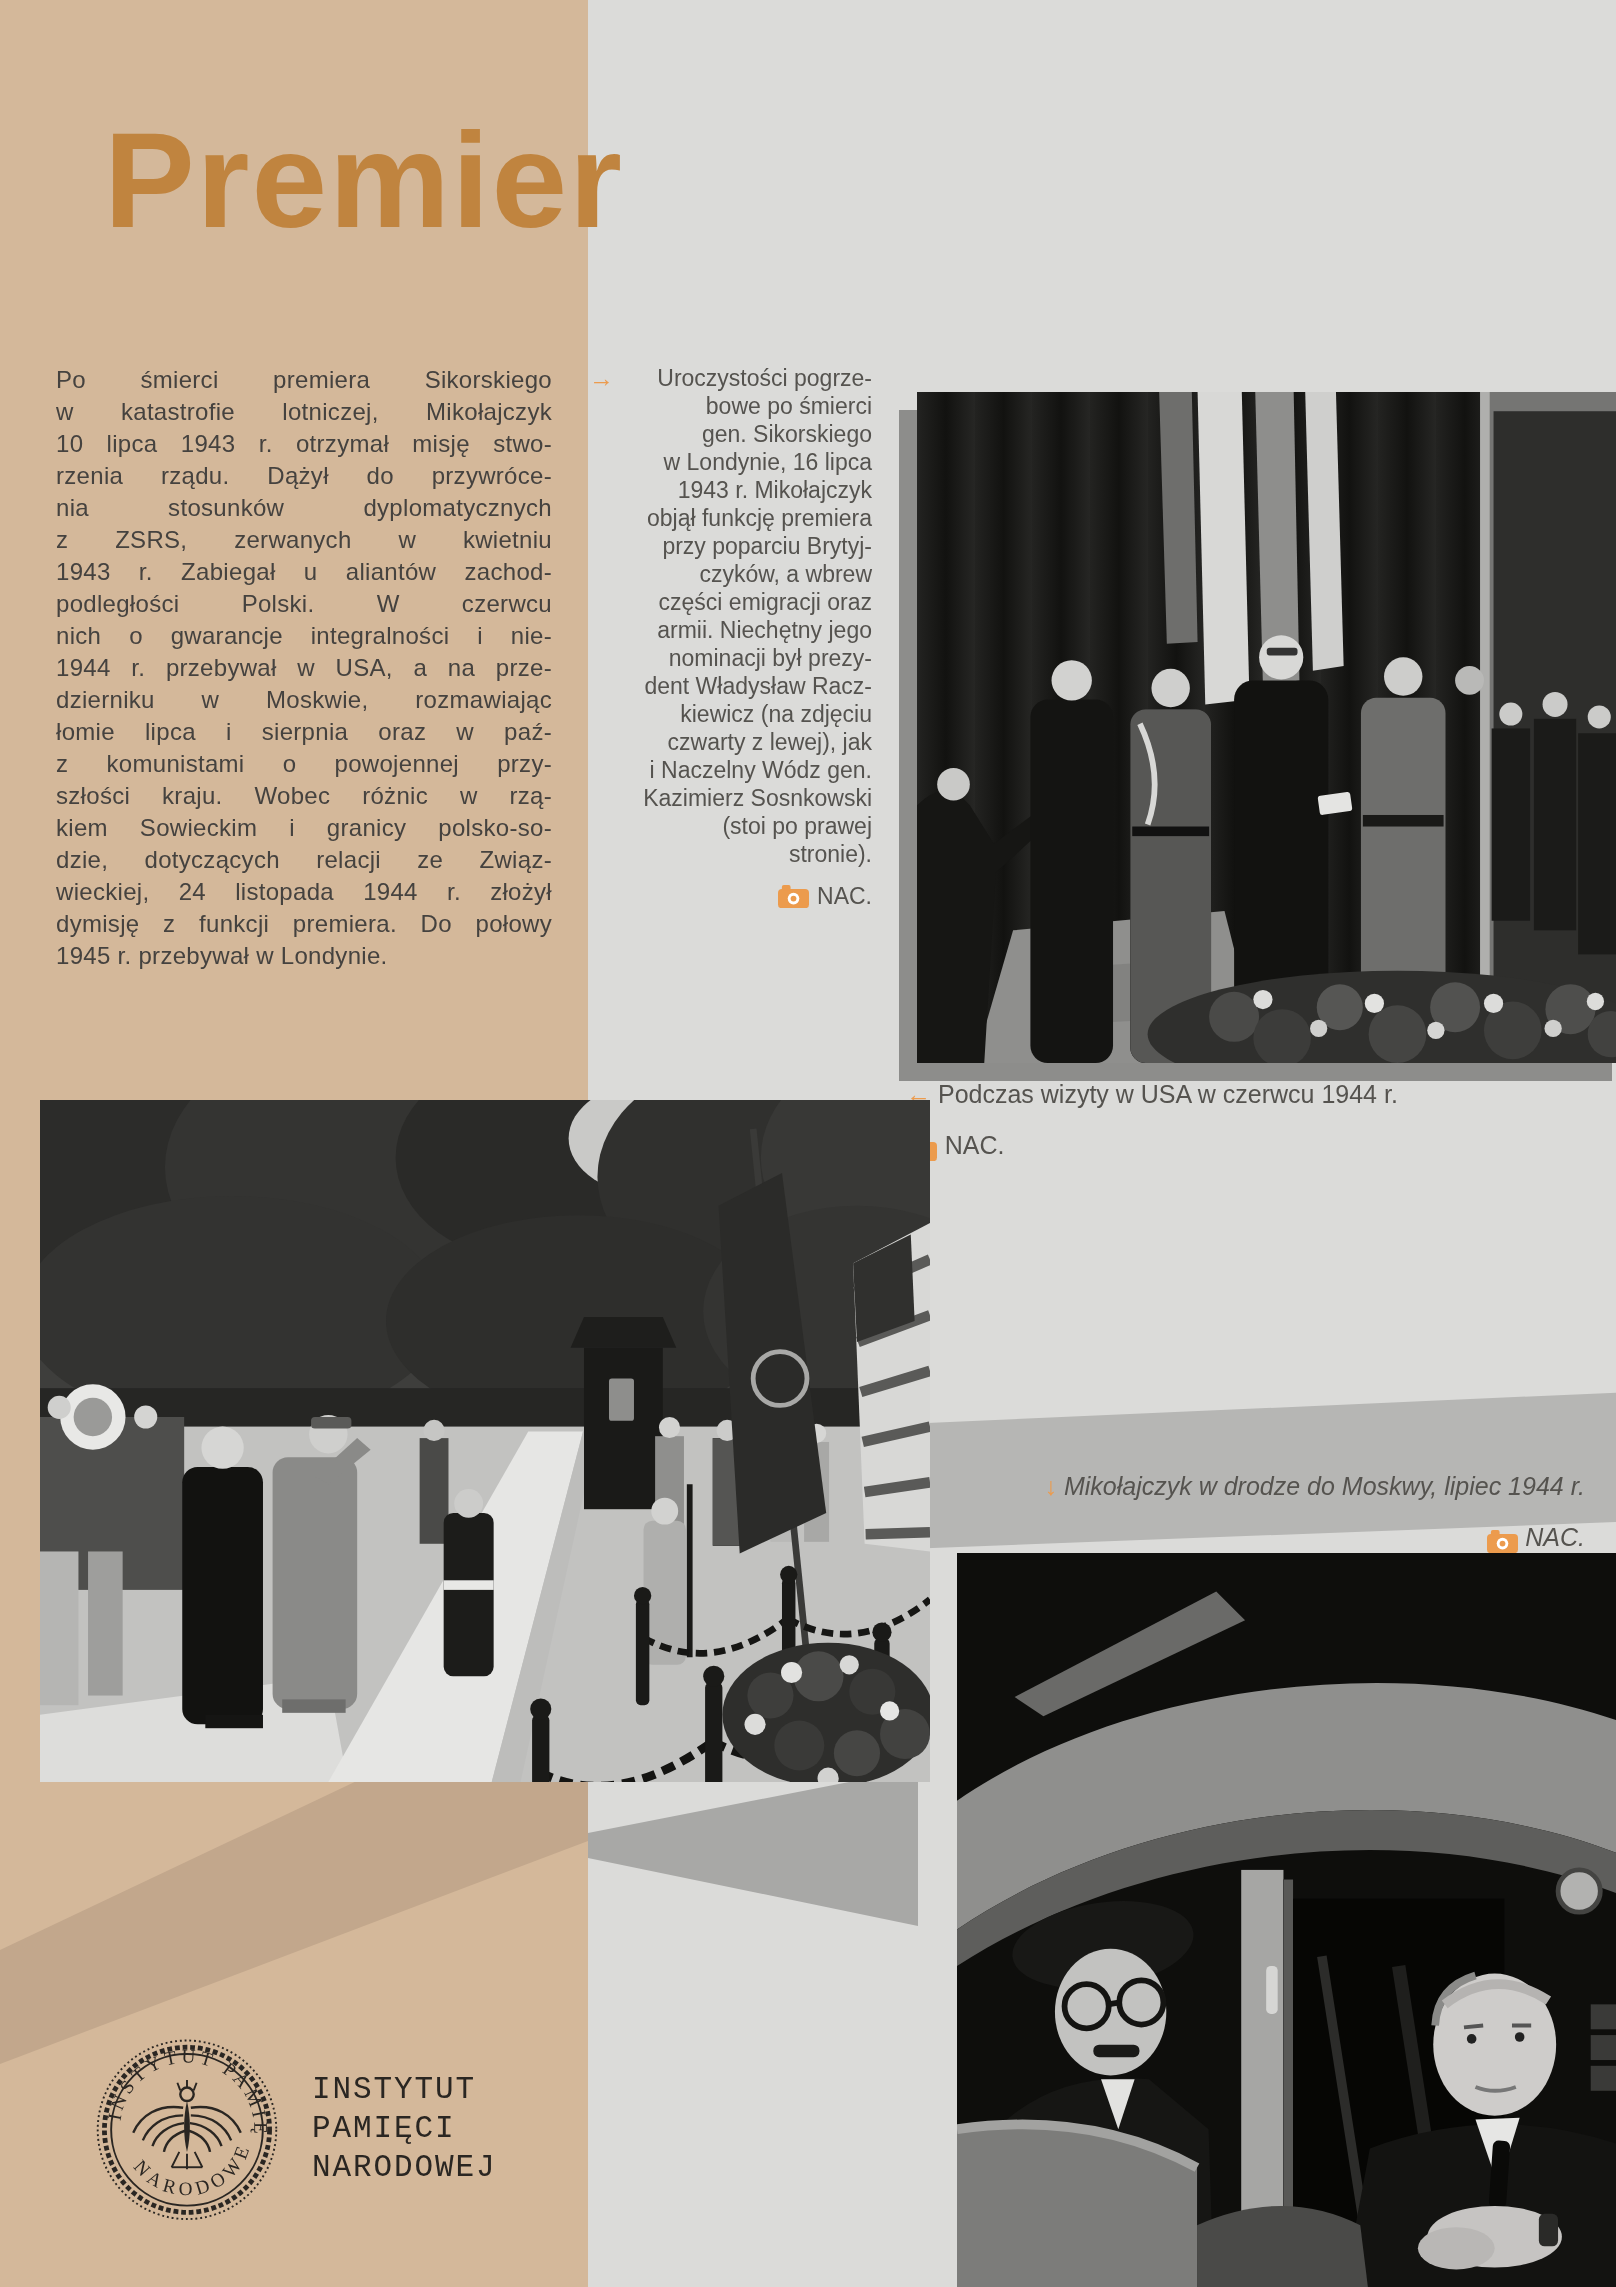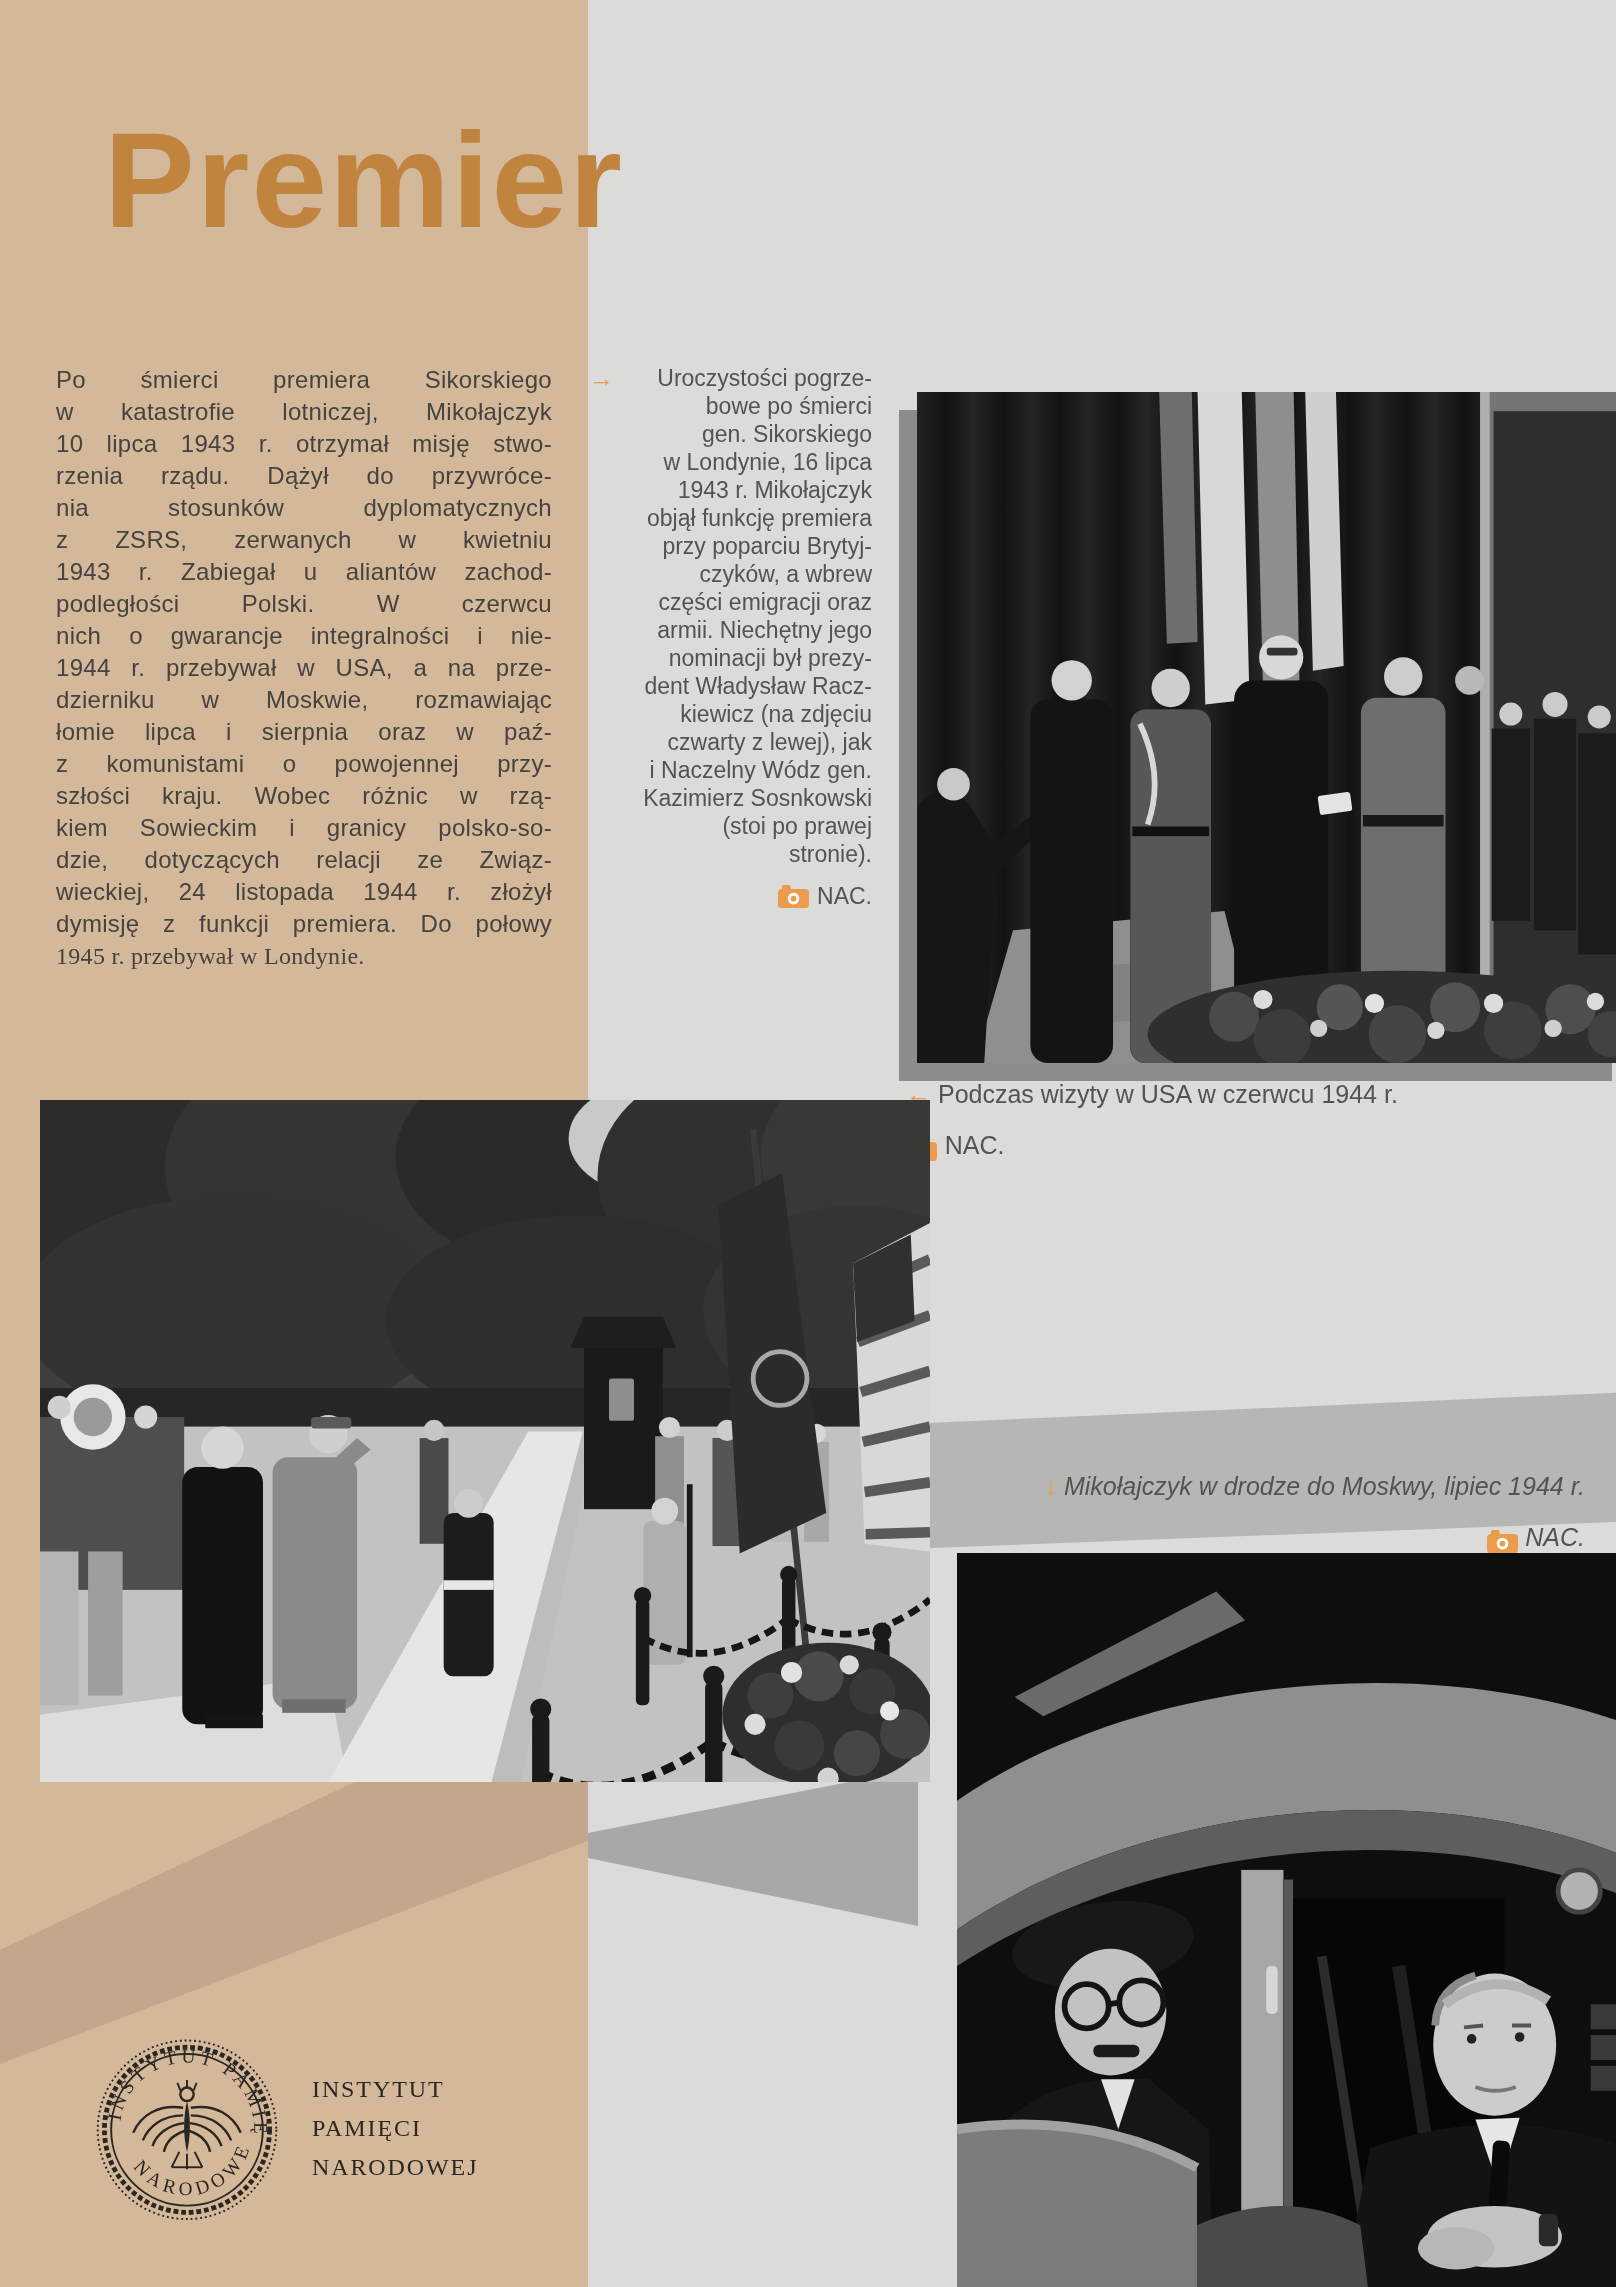--- a/index.html
+++ b/index.html
@@ -19,21 +19,21 @@
     clip-path:polygon(0 55px,1029px 9.6px,1029px 139px,0 178px);}
   
   .title{
     position:absolute; left:104px; top:102px; margin:0;
     font-size:136px; font-weight:700; letter-spacing:1.9px; color:#C0843F;
   }
   
   .intro{position:absolute; left:56px; top:364px; width:496px;
     font-size:24px; line-height:32px; color:#45423F; letter-spacing:0.3px;}
   .intro .jl{text-align:justify; text-align-last:justify;}
-  .intro .ll{text-align:left;font-family:Liberation Serif, serif;}
+  .intro .ll{text-align:left;}
   
   .cap{color:#55534F;}
   .cap1{position:absolute; left:591px; top:364px; width:281px; text-align:right;
     font-size:23px; line-height:28px;}
   .arrow{color:#EC9B4D; font-weight:400;}
   .cap1 .arrow{position:absolute; left:-1.9px; top:0; font-size:25px;}
   .nacrow{display:flex; align-items:center; gap:7.7px; justify-content:flex-end; margin-top:14px;}
   .cam{display:inline-block; width:31px; height:23px; position:relative;}
   .cap2{position:absolute; left:906px; top:1076px; font-size:25px; line-height:37px; text-align:left;}
   .cap2 .nacrow{justify-content:flex-start;}
@@ -43,21 +43,21 @@
   .photo{position:absolute; overflow:hidden; background:#222;}
   .photo svg{display:block; width:100%; height:100%;}
   .ph-funeral{left:877px; top:376px; width:713px; height:671px;
     box-shadow:-18px 18px 0 #8D8D8B;}
   .ph-ceremony{left:0; top:1084px; width:890px; height:682px;}
   .ph-car{left:917px; top:1537px; width:699px; height:750px;}
   
   .logo{position:absolute; left:91px; top:2029px; width:500px; height:202px;}
   .seal{position:absolute; left:0; top:0; width:192px; height:202px;}
   .wordmark{position:absolute; left:221px; top:41px; color:#2A2622;
-    font-family:Liberation Serif, serif; font-size:24px; line-height:39px; letter-spacing:1.9px;}
+    font-family:Liberation Mono, monospace; font-size:31px; line-height:39px; letter-spacing:1.9px;}
 </style>
 </head>
 <body>
 
 <div class="poster">
 
   <div class="bg tan-column"></div>
   <div class="bg caption-band"></div>
   <div class="bg tan-wedge"></div>
   <div class="bg gray-wedge"></div>

